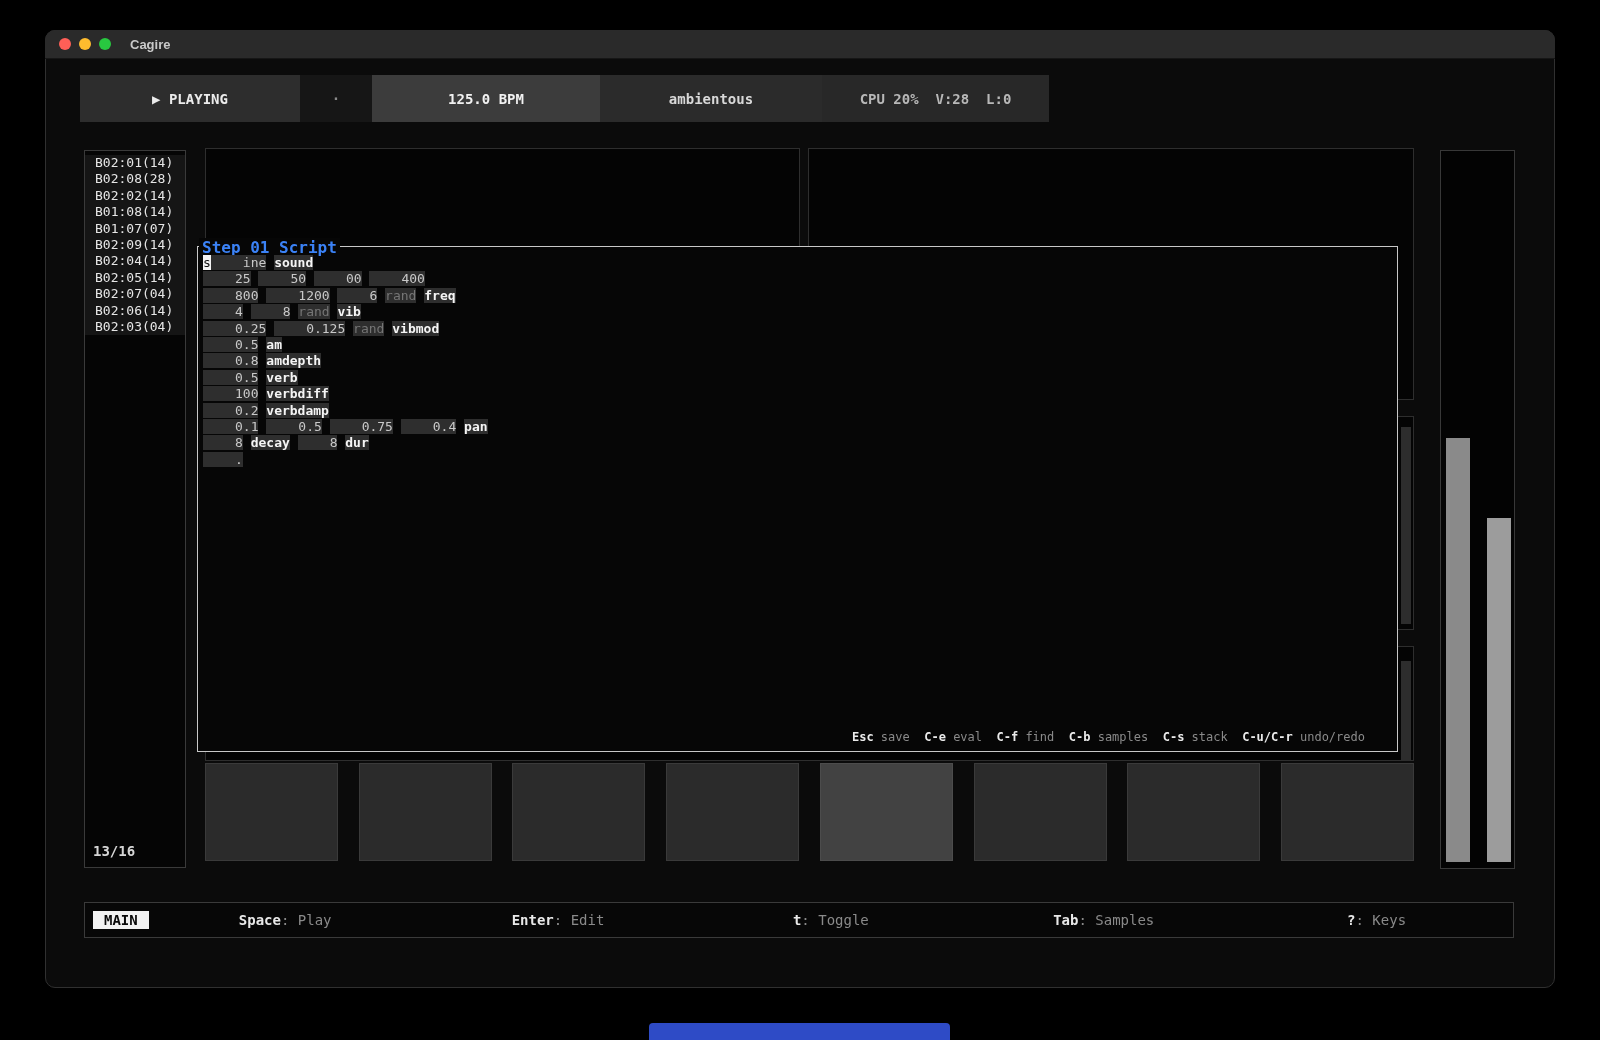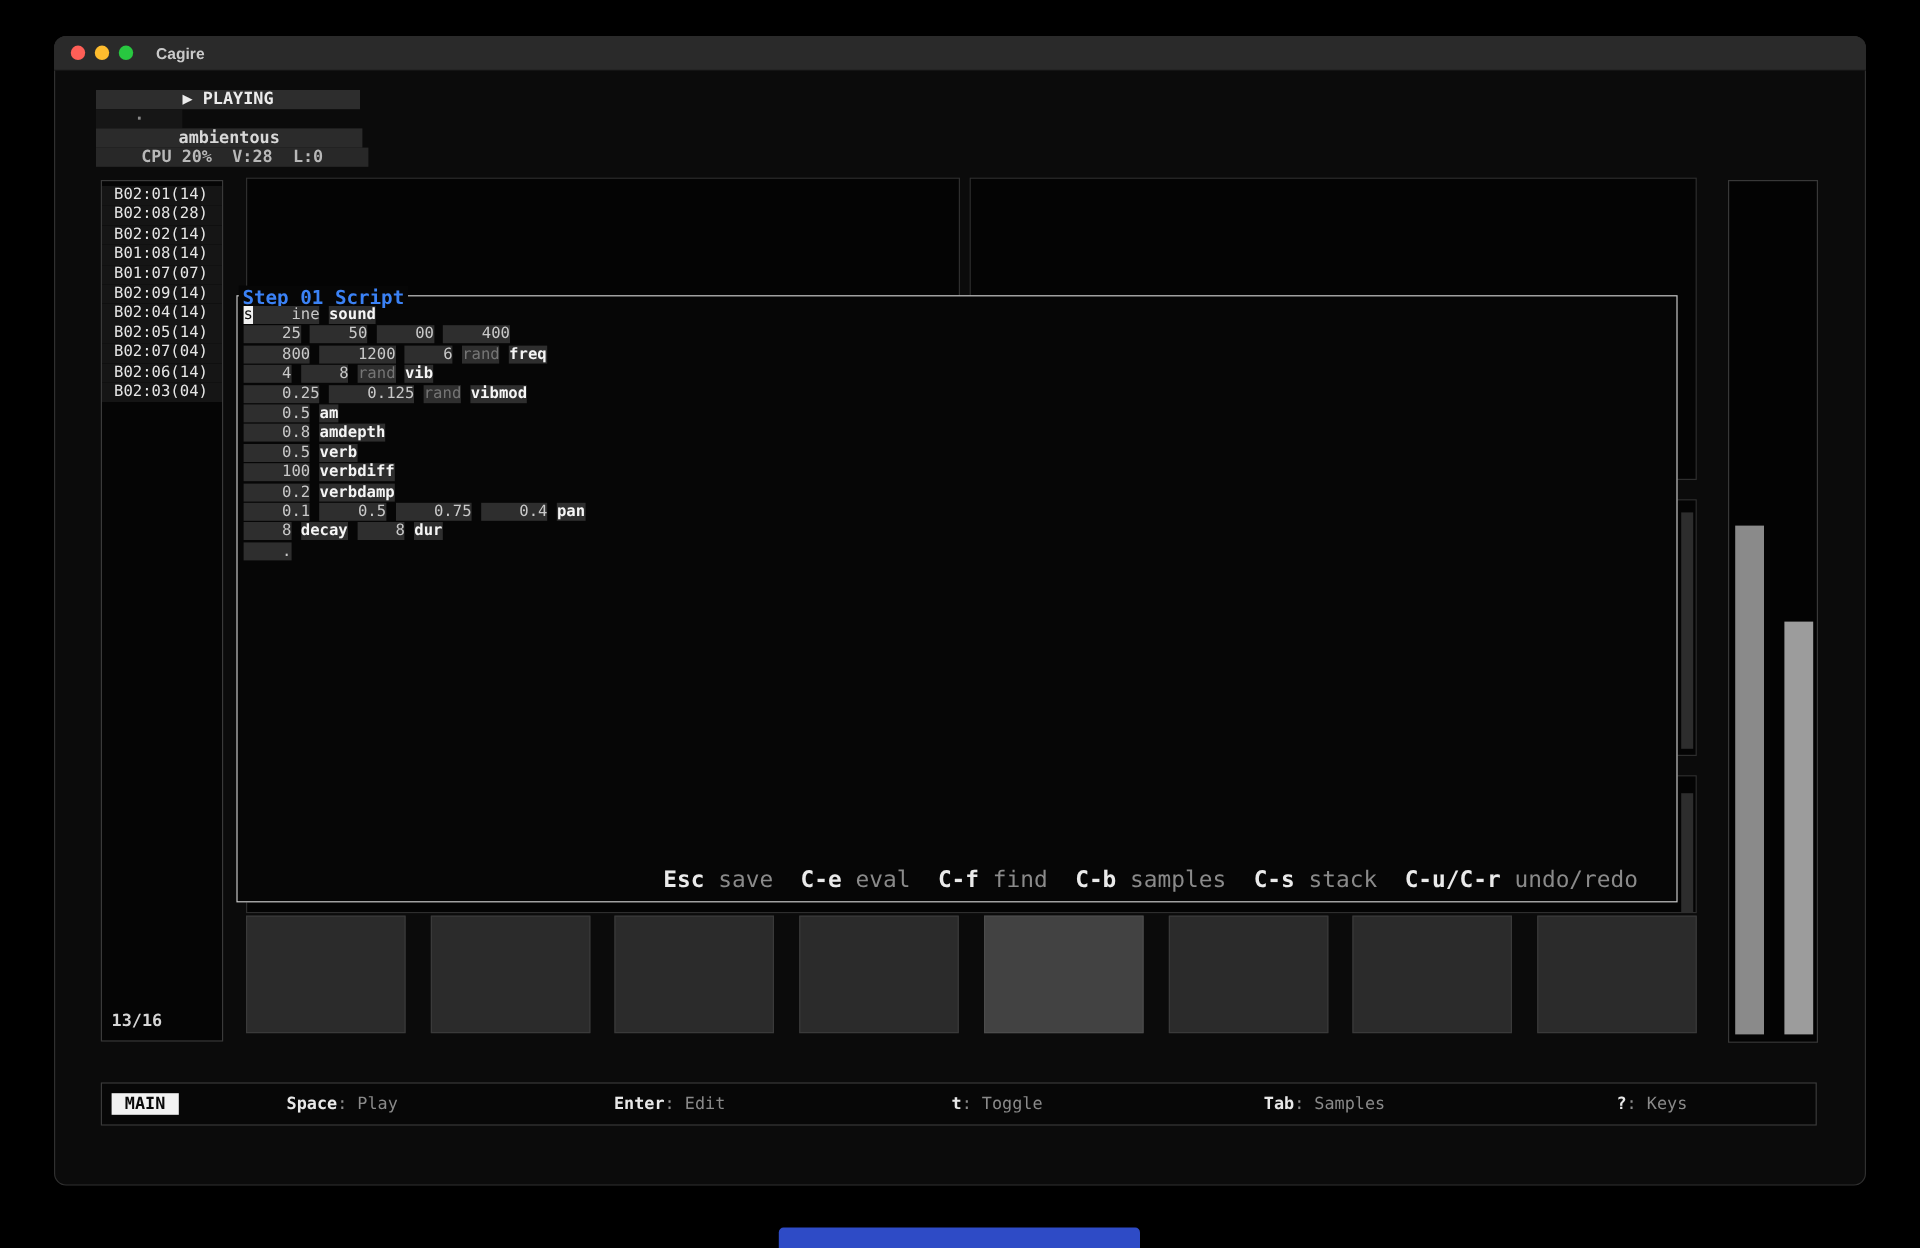--- a/index.html
+++ b/index.html
@@ -17,21 +17,21 @@
   .titlebar {
     position:absolute; left:45px; top:30px; width:1510px; height:29px;
     background:#2a2a2a; border-radius:10px 10px 0 0; border-bottom:1px solid #161616;
     display:flex; align-items:center;
   }
   .lights { display:flex; gap:8px; margin-left:14px; }
   .light { width:12px; height:12px; border-radius:50%; }
   .win-title { margin-left:19px; font-family:"Liberation Sans",sans-serif; font-weight:bold; font-size:13px; color:#c9c9c9; }
 
   
-  .topbar { position:absolute; left:80px; top:75px; width:1440px; height:47px; display:flex;flex-direction:column; }
+  .topbar { position:absolute; left:80px; top:75px; width:1440px; height:47px; display:flex; }
   .seg { height:100%; display:flex; align-items:center; justify-content:center; font-size:14px; font-weight:bold; white-space:pre; }
   .seg-playing { width:220px; background:#2d2d2d; color:#ececec; }
   .seg-sep     { width:72px;  background:#161616; color:#8a8a8a; }
   .seg-bpm     { width:228px; background:#3c3c3c; color:#f2f2f2; }
   .seg-scene   { width:222px; background:#2b2b2b; color:#d8d8d8; }
   .seg-pattern { width:471px; background:#222222; color:#d8d8d8; }
   .seg-stats   { width:227px; background:#282828; color:#b8b8b8; }
 
   
   .sidebar {
@@ -76,21 +76,21 @@
     font-size:16px; font-weight:bold; color:#3b82f6; white-space:pre;
   }
   .code { position:absolute; left:5px; top:8px; }
   .code-line { font-size:13px; line-height:16.4px; white-space:pre; min-height:16.4px; }
   .tok-num    { background:#2e2e2e; color:#c9c9c9;padding-left:32px; }
   .tok-kw     { background:#2e2e2e; color:#f5f5f5; font-weight:bold; }
   .tok-dim    { background:#2e2e2e; color:#757575; }
   .tok-cursor { background:#f2f2f2; color:#111; }
   .tok-plain  { color:#aaa; }
   .editor-help {
-    position:absolute; right:32px; bottom:7px; font-size:19px; white-space:pre; color:#8a8a8a;
+    position:absolute; right:32px; bottom:7px; font-size:12px; white-space:pre; color:#8a8a8a;
   }
   .editor-help b { color:#eaeaea; font-weight:bold; }
 
   
   .statusbar {
     position:absolute; left:84px; top:902px; width:1430px; height:36px;
     background:#070707; border:1px solid #3a3a3a; display:flex; align-items:center;
   }
   .mode-badge {
     margin-left:8px; background:#f2f2f2; color:#0a0a0a; font-weight:bold;
@@ -122,20 +122,21 @@
       <div class="light" id="light-red" style="background: rgb(255, 95, 87);"></div>
       <div class="light" id="light-yellow" style="background: rgb(254, 188, 46);"></div>
       <div class="light" id="light-green" style="background: rgb(40, 200, 64);"></div>
     </div>
     <div class="win-title">Cagire</div>
   </div>
 
   <div class="topbar">
     <div class="seg seg-playing">▶ PLAYING</div>
     <div class="seg seg-sep">·</div>
+    <div class="seg seg-bpm">125.0 BPM</div>
     <div class="seg seg-scene">ambientous</div>
     <div class="seg seg-stats">CPU 20%  V:28  L:0</div>
   </div>
 
   <div class="sidebar">
     <div class="pattern-list" id="pattern-list">
         <div class="pattern-item">B02:01(14)</div>
         <div class="pattern-item">B02:08(28)</div>
         <div class="pattern-item">B02:02(14)</div>
         <div class="pattern-item">B01:08(14)</div>

